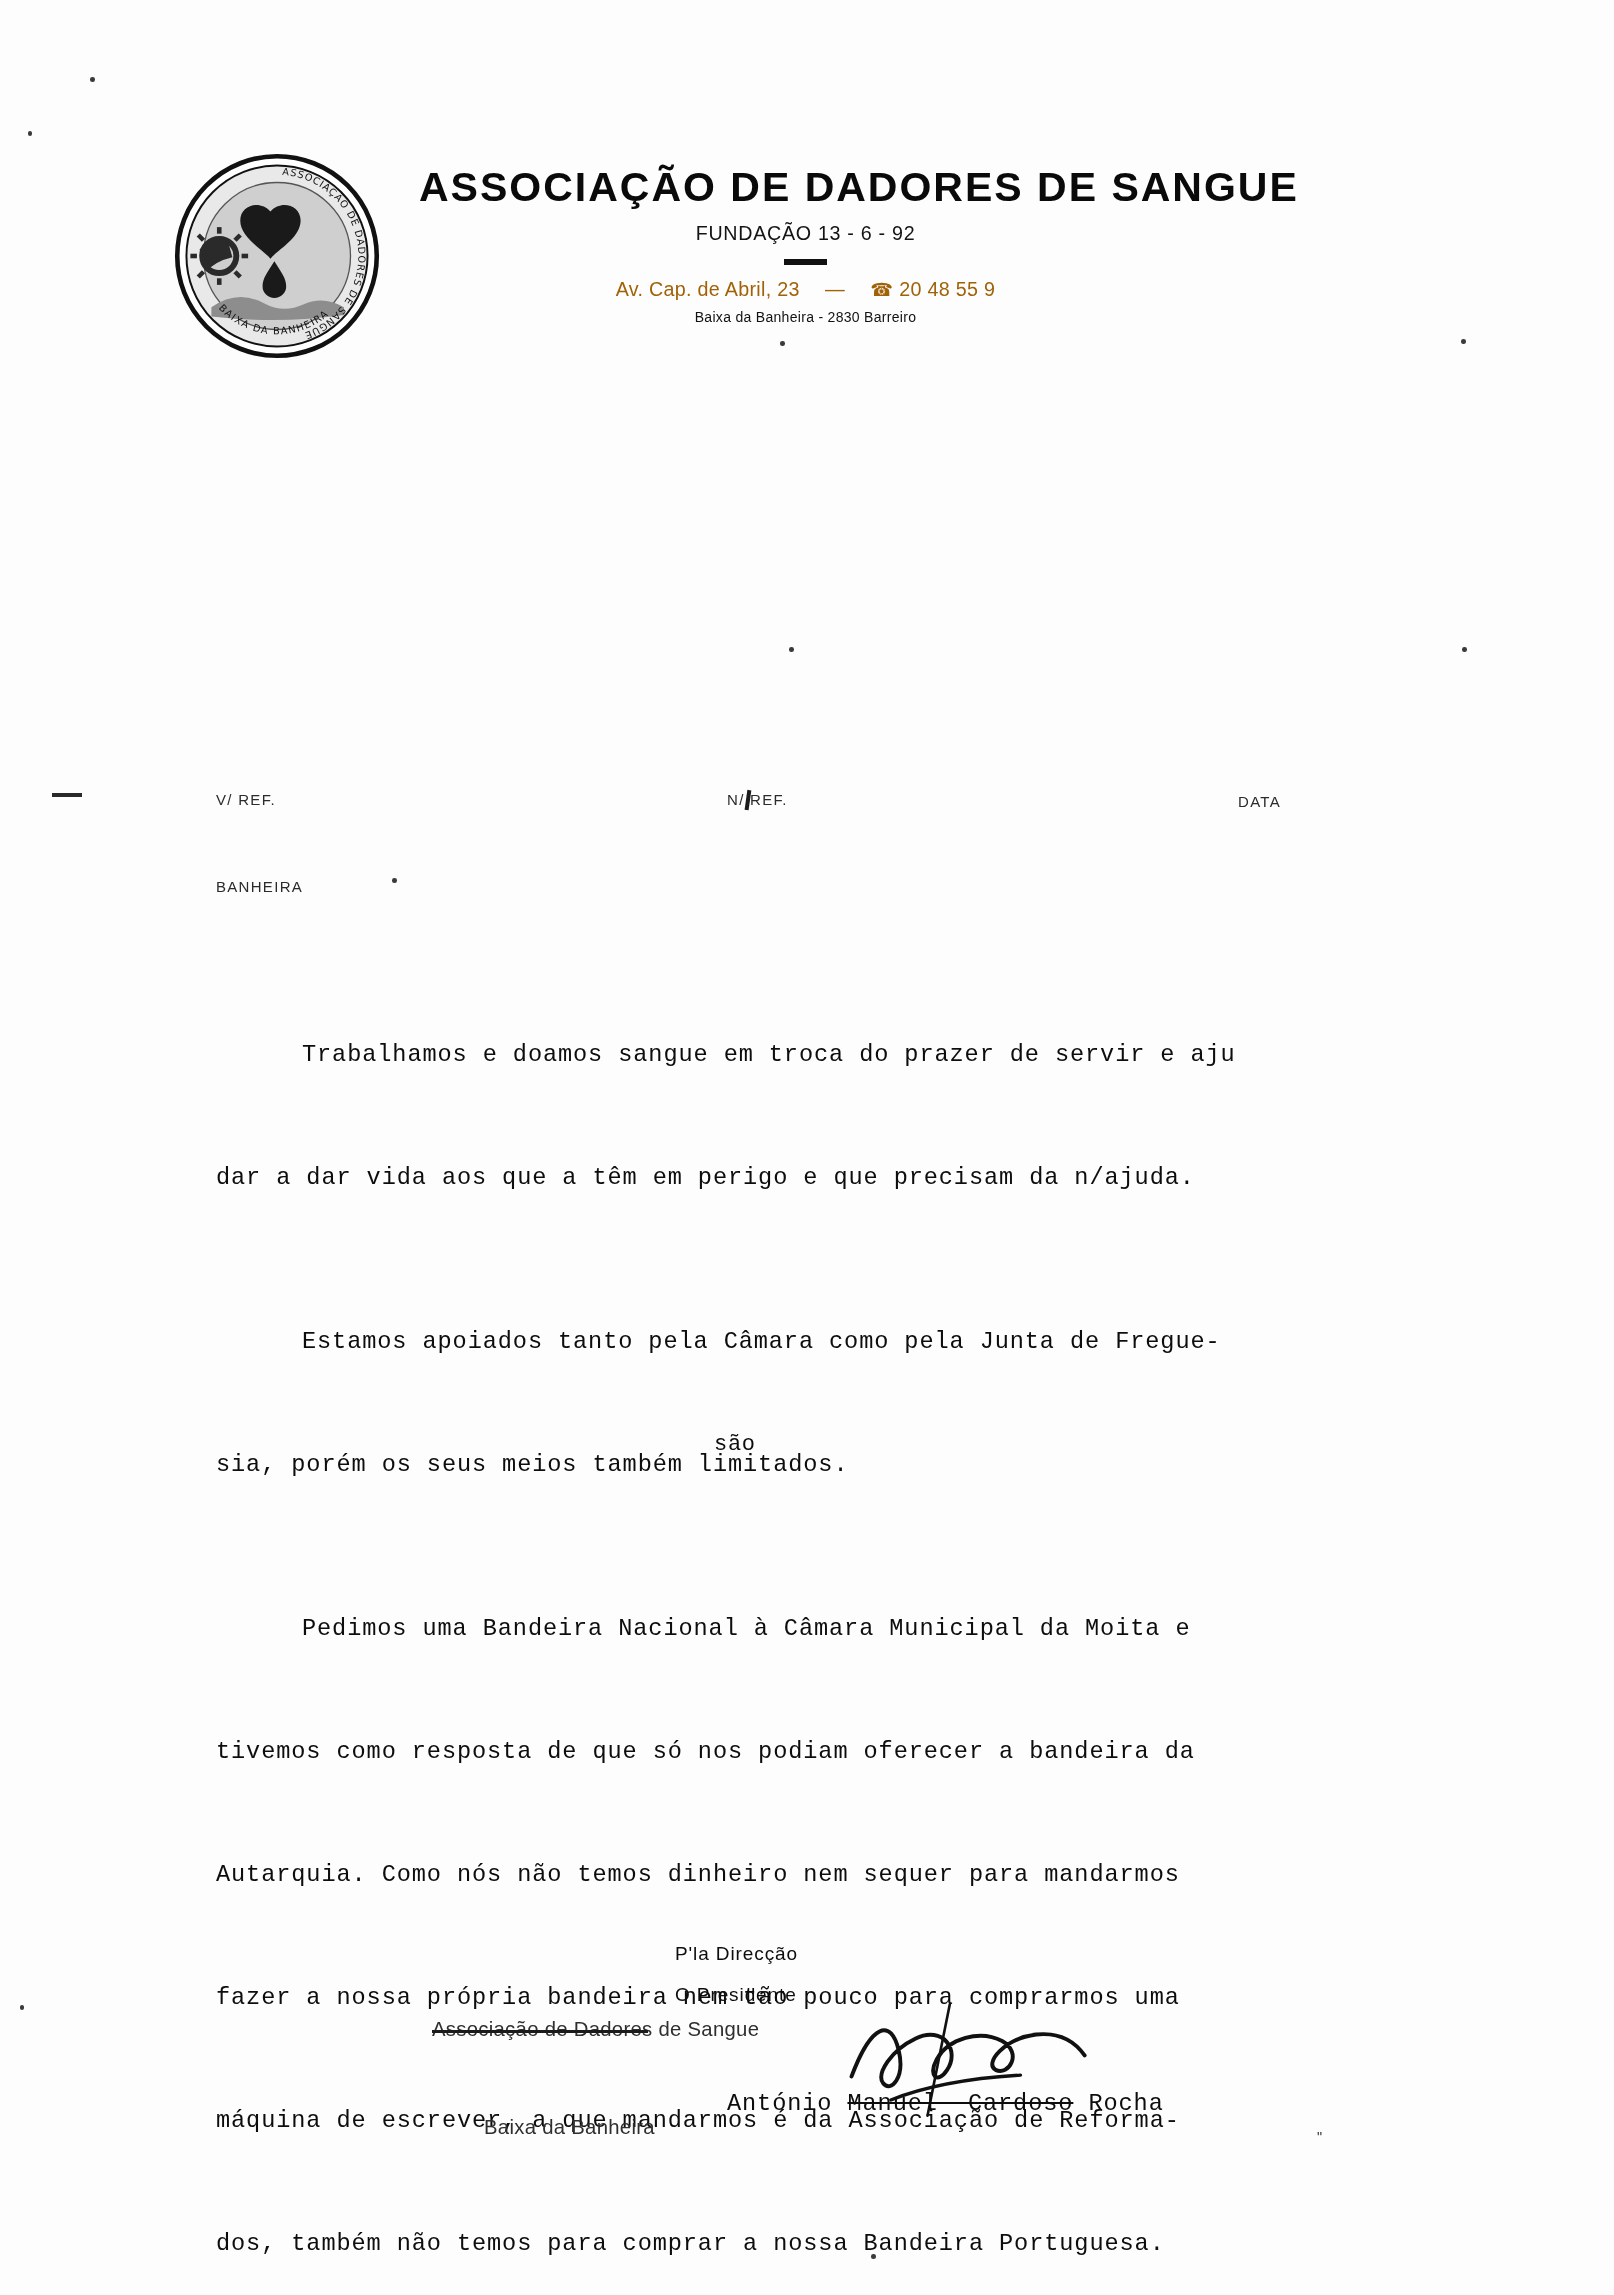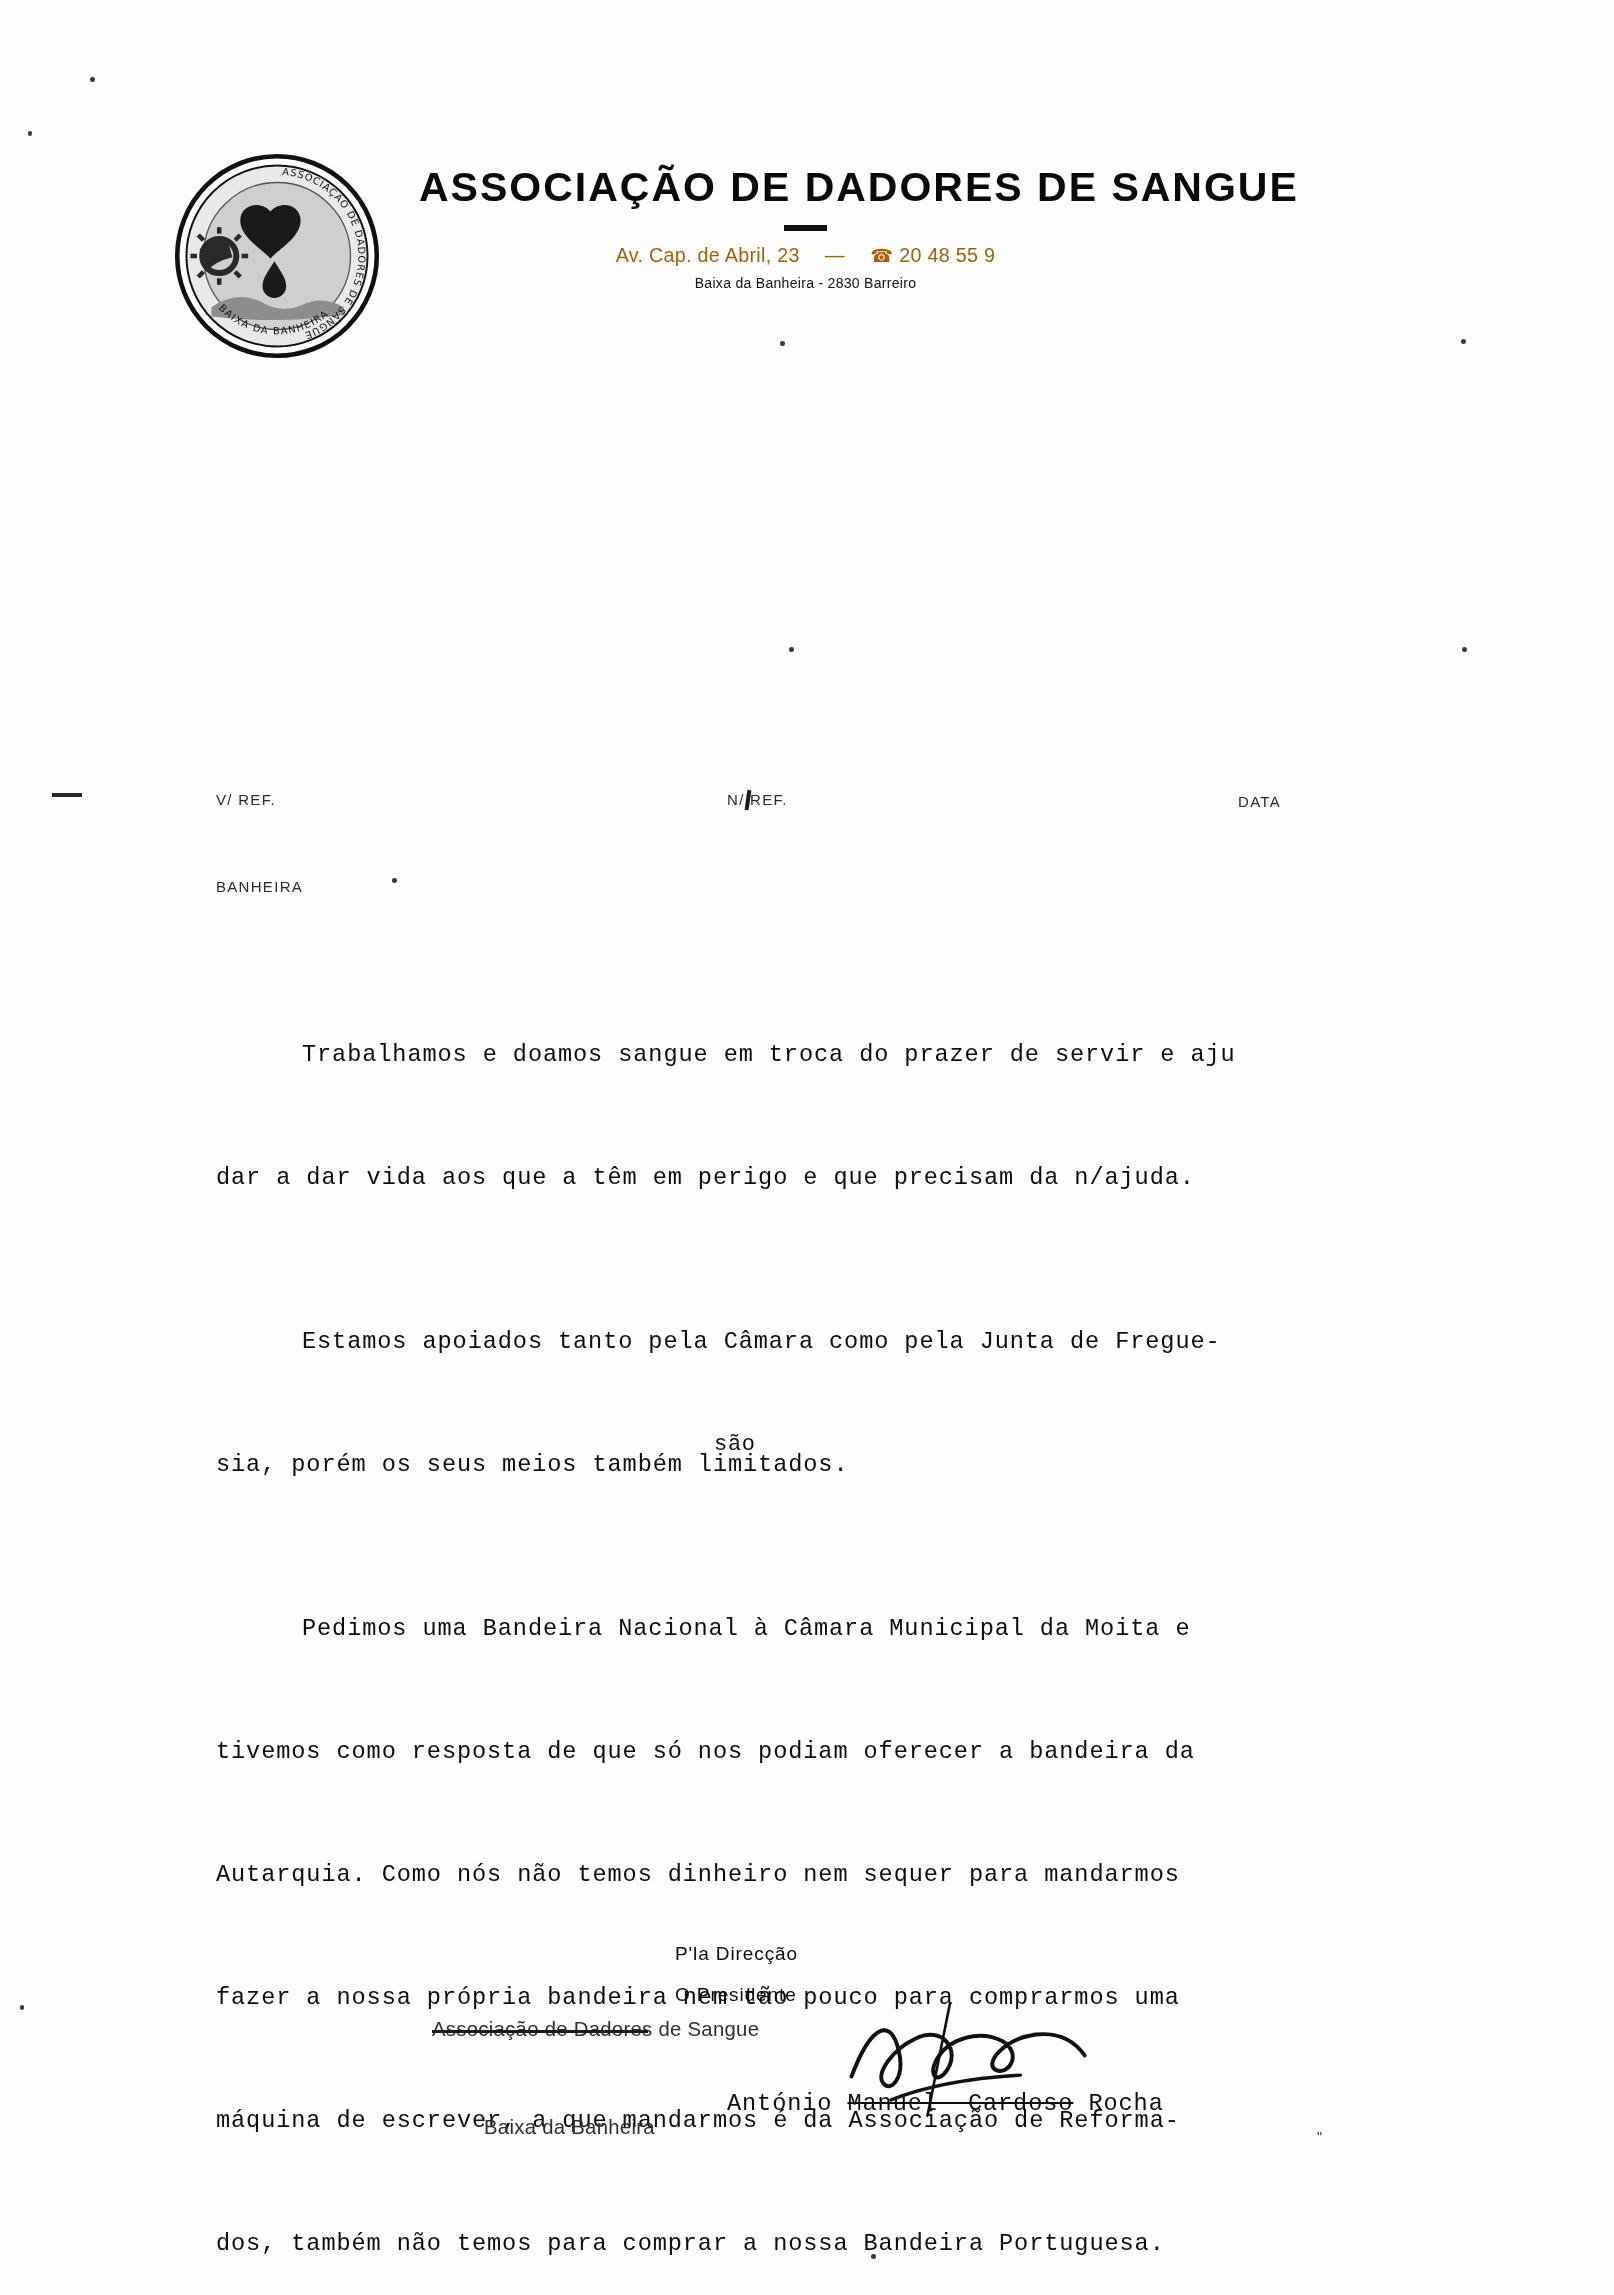--- a/index.html
+++ b/index.html
@@ -260,20 +260,21 @@
         </text>
         <path id="seal-bot" d="M44 190 a120 120 0 0 0 232 0" fill="none"></path>
         <text font-family="DejaVu Sans, sans-serif" font-size="15" fill="#111" letter-spacing="2">
           <textPath href="#seal-bot" startOffset="18%">BAIXA DA BANHEIRA</textPath>
         </text>
       </svg>
     </div>
 
     <div class="org-block">
       <div class="org-name">ASSOCIAÇÃO DE DADORES DE SANGUE</div>
+      <div class="org-founded">FUNDAÇÃO 13 - 6 - 92</div>
       <div class="rule-dash"></div>
       <div class="org-addr1">
         <span>Av. Cap. de Abril, 23</span>
         <span class="sep">—</span>
         <span class="phone-icon">☎</span>
         <span>20 48 55 9</span>
       </div>
       <div class="org-addr2">Baixa da Banheira - 2830 Barreiro</div>
     </div>
   </div>

